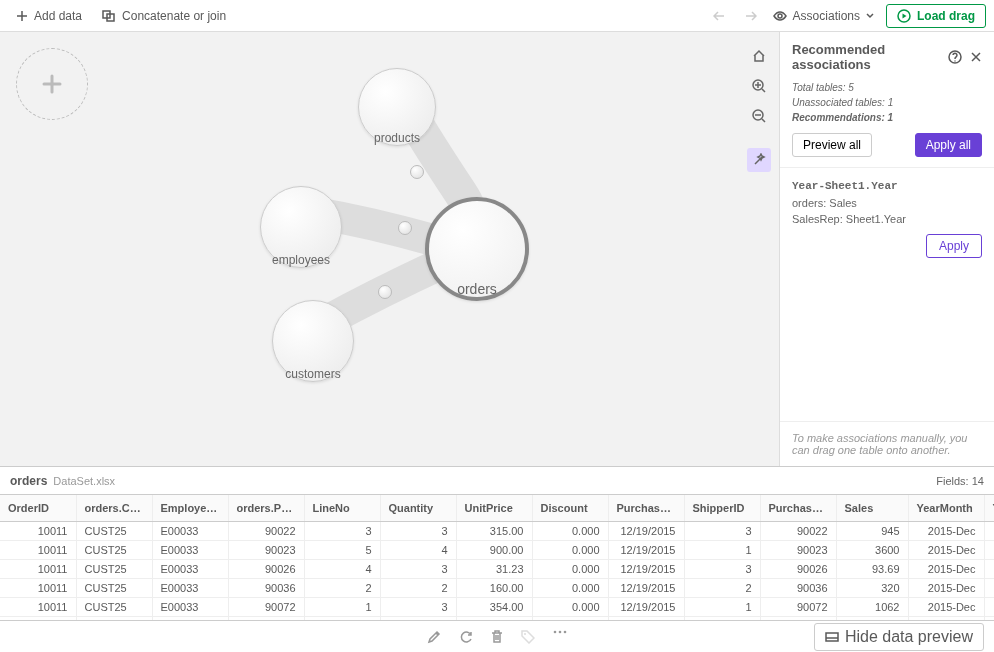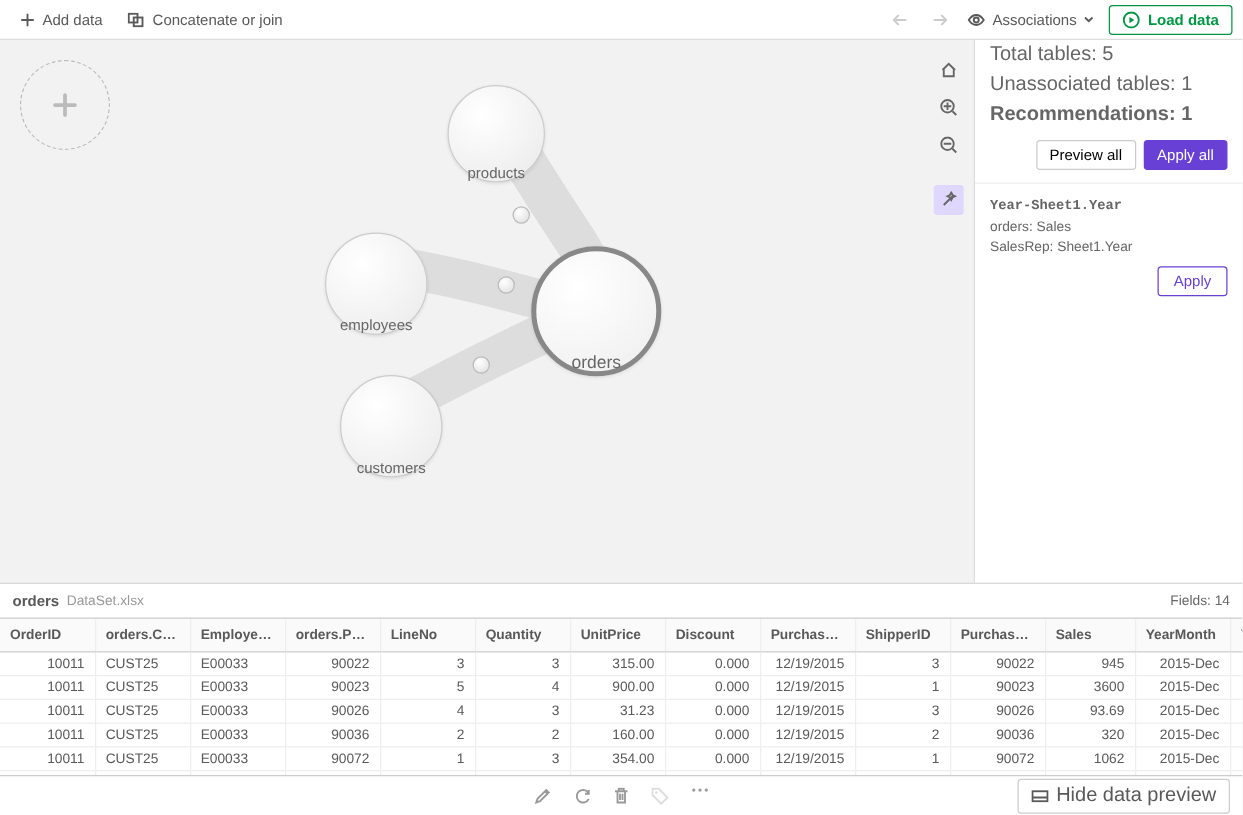--- a/index.html
+++ b/index.html
@@ -28,22 +28,22 @@
 
 .canvas-tools { position: absolute; top: 12px; right: 8px; display: flex; flex-direction: column; gap: 6px; }
 .ct-btn { width: 24px; height: 24px; display: flex; align-items: center; justify-content: center; cursor: pointer; color: #666; }
 .ct-btn.active { background: #e0d7ff; border-radius: 3px; }
 
 
 .panel { width: 214px; background: #fff; display: flex; flex-direction: column; }
 .panel-head { padding: 10px 12px 8px; }
 .panel-title-row { display: flex; align-items: center; justify-content: space-between; }
 .panel-title { font-weight: 700; font-size: 13px; }
-.panel-stats { padding: 0 12px 8px; font-size: 16px; color: #666; line-height: 1.5; }
-.panel-btns { display: flex; justify-content: flex-end; gap: 6px; padding: 0 12px 10px; }
+.panel-stats { padding: 0 12px 8px; font-size: 10px; color: #666; line-height: 1.5; font-style: italic; }
+.panel-btns { display: flex; justify-content: space-between; gap: 6px; padding: 0 12px 10px; }
 .btn-white { border: 1px solid #ccc; background: #fff; padding: 4px 10px; border-radius: 3px; font-size: 12px; cursor: pointer; }
 .btn-purple { border: 1px solid #6940d6; background: #6940d6; color: #fff; padding: 4px 10px; border-radius: 3px; font-size: 12px; cursor: pointer; }
 .rec-card { border-top: 1px solid #eee; padding: 10px 12px; font-size: 11px; color: #666; line-height: 1.5; }
 .rec-card .btn-row { display: flex; justify-content: flex-end; padding-top: 6px; }
 .rec-card .btn-apply { border: 1px solid #6940d6; color: #6940d6; background: #fff; padding: 4px 12px; border-radius: 3px; font-size: 12px; cursor: pointer; }
 .panel-foot { margin-top: auto; padding: 10px 12px; font-size: 11px; font-style: italic; color: #999; border-top: 1px solid #eee; }
 
 
 .preview-head { height: 28px; border-top: 1px solid #ccc; display: flex; align-items: center; padding: 0 10px; font-size: 12px; }
 .preview-head .src { color: #999; font-size: 11px; margin-left: 6px; }
@@ -101,21 +101,21 @@
     <span>Associations</span>
     <svg width="8" height="6">
         <path class="stroke" d="M1 1l3 3 3-3"></path>
       </svg>
   </div>
   <div class="load-btn">
     <svg width="14" height="14">
         <circle class="stroke" cx="7" cy="7" r="6" stroke="#009845"></circle>
         <path d="M5.5 4.5v5l4-2.5z" fill="#009845"></path>
       </svg>
-    <span>Load data</span>
+    <span>Load drag</span>
   </div>
 </div>
 
 <div class="main">
   <div class="canvas">
     <div class="add-circle">
       <svg width="22" height="22">
           <path d="M11 3v16M3 11h16" stroke="#bbb" stroke-width="3" stroke-linecap="round"></path>
         </svg>
     </div>
@@ -164,37 +164,53 @@
       <div style="height:8px"></div>
       <div class="ct-btn active">
         <svg width="14" height="14">
             <path class="stroke" d="M3 11l8-8M9 1l1 2 2 1-2 1-1 2-1-2-2-1 2-1z" stroke="#6940d6"></path>
           </svg>
       </div>
     </div>
   </div>
 
   <div class="panel">
+    <div class="panel-head">
+      <div class="panel-title-row">
+        <span class="panel-title">Recommended associations</span>
+        <div style="display:flex; gap:8px; align-items:center;">
+          <svg width="14" height="14">
+              <circle class="stroke" cx="7" cy="7" r="6"></circle>
+              <path class="stroke" d="M5 5a2 2 0 1 1 3 2c-1 .5-1 1-1 2"></path>
+              <circle cx="7" cy="11" r=".7" fill="currentColor"></circle>
+            </svg>
+          <svg width="12" height="12">
+              <path class="stroke" d="M2 2l8 8M10 2l-8 8"></path>
+            </svg>
+        </div>
+      </div>
+    </div>
     <div class="panel-stats">
       <div><span>Total tables:</span> <span>5</span></div>
       <div><span>Unassociated tables:</span> <span>1</span></div>
       <div><b><span>Recommendations:</span> <span>1</span></b></div>
     </div>
     <div class="panel-btns">
       <button class="btn-white">Preview all</button>
       <button class="btn-purple">Apply all</button>
     </div>
     <div class="rec-card">
       <div style="font-weight:600;font-family:Liberation Mono, monospace;">Year-Sheet1.Year</div>
       <div>orders: Sales</div>
       <div>SalesRep: Sheet1.Year</div>
       <div class="btn-row">
         <button class="btn-apply">Apply</button>
       </div>
     </div>
+    <div class="panel-foot">To make associations manually, you can drag one table onto another.</div>
   </div>
 </div>
 
 <div class="preview-head">
   <b>orders</b>
   <span class="src">DataSet.xlsx</span>
   <span class="fields">
     <span>Fields:</span> <span>14</span>
   </span>
 </div>

